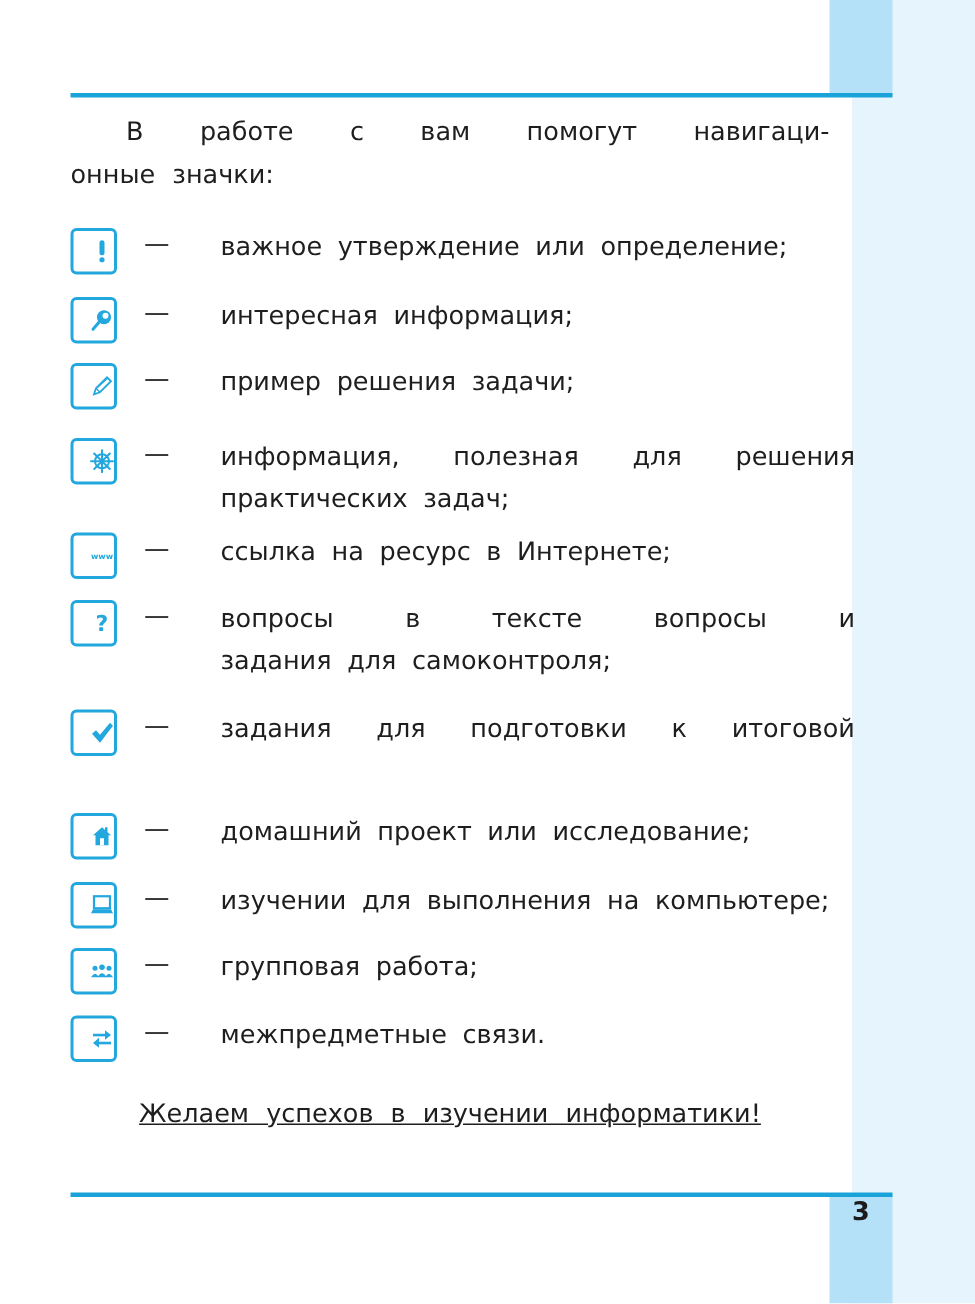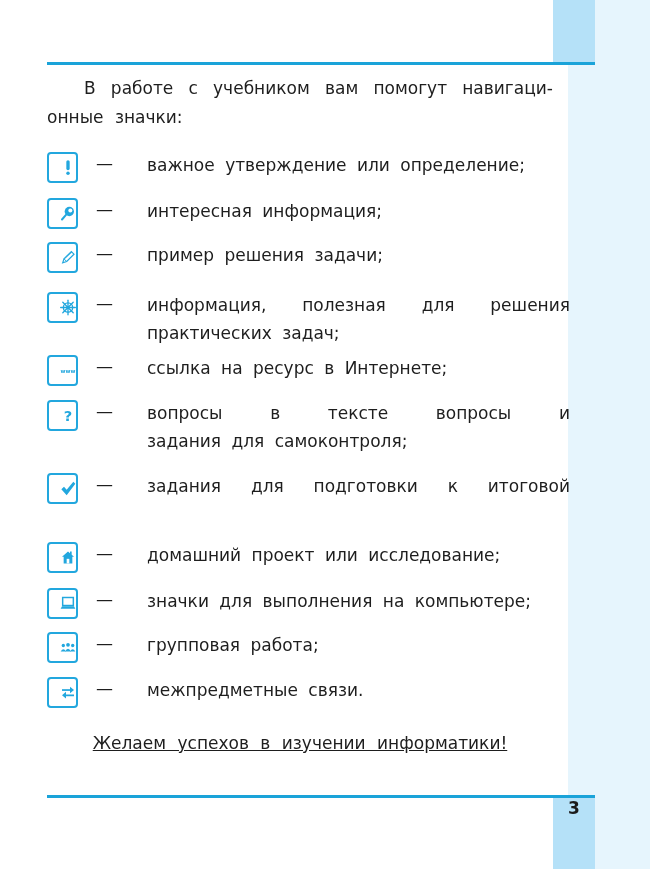--- a/index.html
+++ b/index.html
@@ -33,21 +33,20 @@
 <div class="side-band-bottom"></div>
 <div class="rule-top"></div>
 <div class="rule-bottom"></div>
 <div class="page-num">3</div>
 
 <div class="intro">
   <div class="l1">
     <span>В</span>
     <span>работе</span>
     <span>с</span>
-    <span>учебником</span>
     <span>вам</span>
     <span>помогут</span>
     <span>навигаци-</span>
   </div>
   <div class="l2">онные значки:</div>
 </div>
 
 <div id="items">
     <div class="item" style="top: 152px;">
     <div class="icon" style="top:0">
@@ -172,21 +171,21 @@
     </div>
     <div class="item" style="top: 588px;">
     <div class="icon" style="top:0">
         <svg viewBox="0 0 24 24">
           <rect x="4" y="3" width="16" height="12" fill="none" stroke="#22a7de" stroke-width="2.2"></rect>
           <path d="M1 20 L3 16 L21 16 L23 20 Z" fill="#22a7de"></path>
         </svg>
       </div>
     <span class="dash" style="top:1px">—</span>
     <div class="txt" style="top:-1px">
-        <div>значки для выполнения на компьютере;</div>
+        <div>изучении для выполнения на компьютере;</div>
       </div>
     </div>
     <div class="item" style="top: 632px;">
     <div class="icon" style="top:0">
         <svg viewBox="0 0 24 24">
           <g fill="#22a7de">
             <circle cx="5" cy="9" r="2.5"></circle>
             <circle cx="12" cy="8" r="2.8"></circle>
             <circle cx="19" cy="9" r="2.5"></circle>
             <path d="M1 18 Q5 11 9 18 Z"></path>

